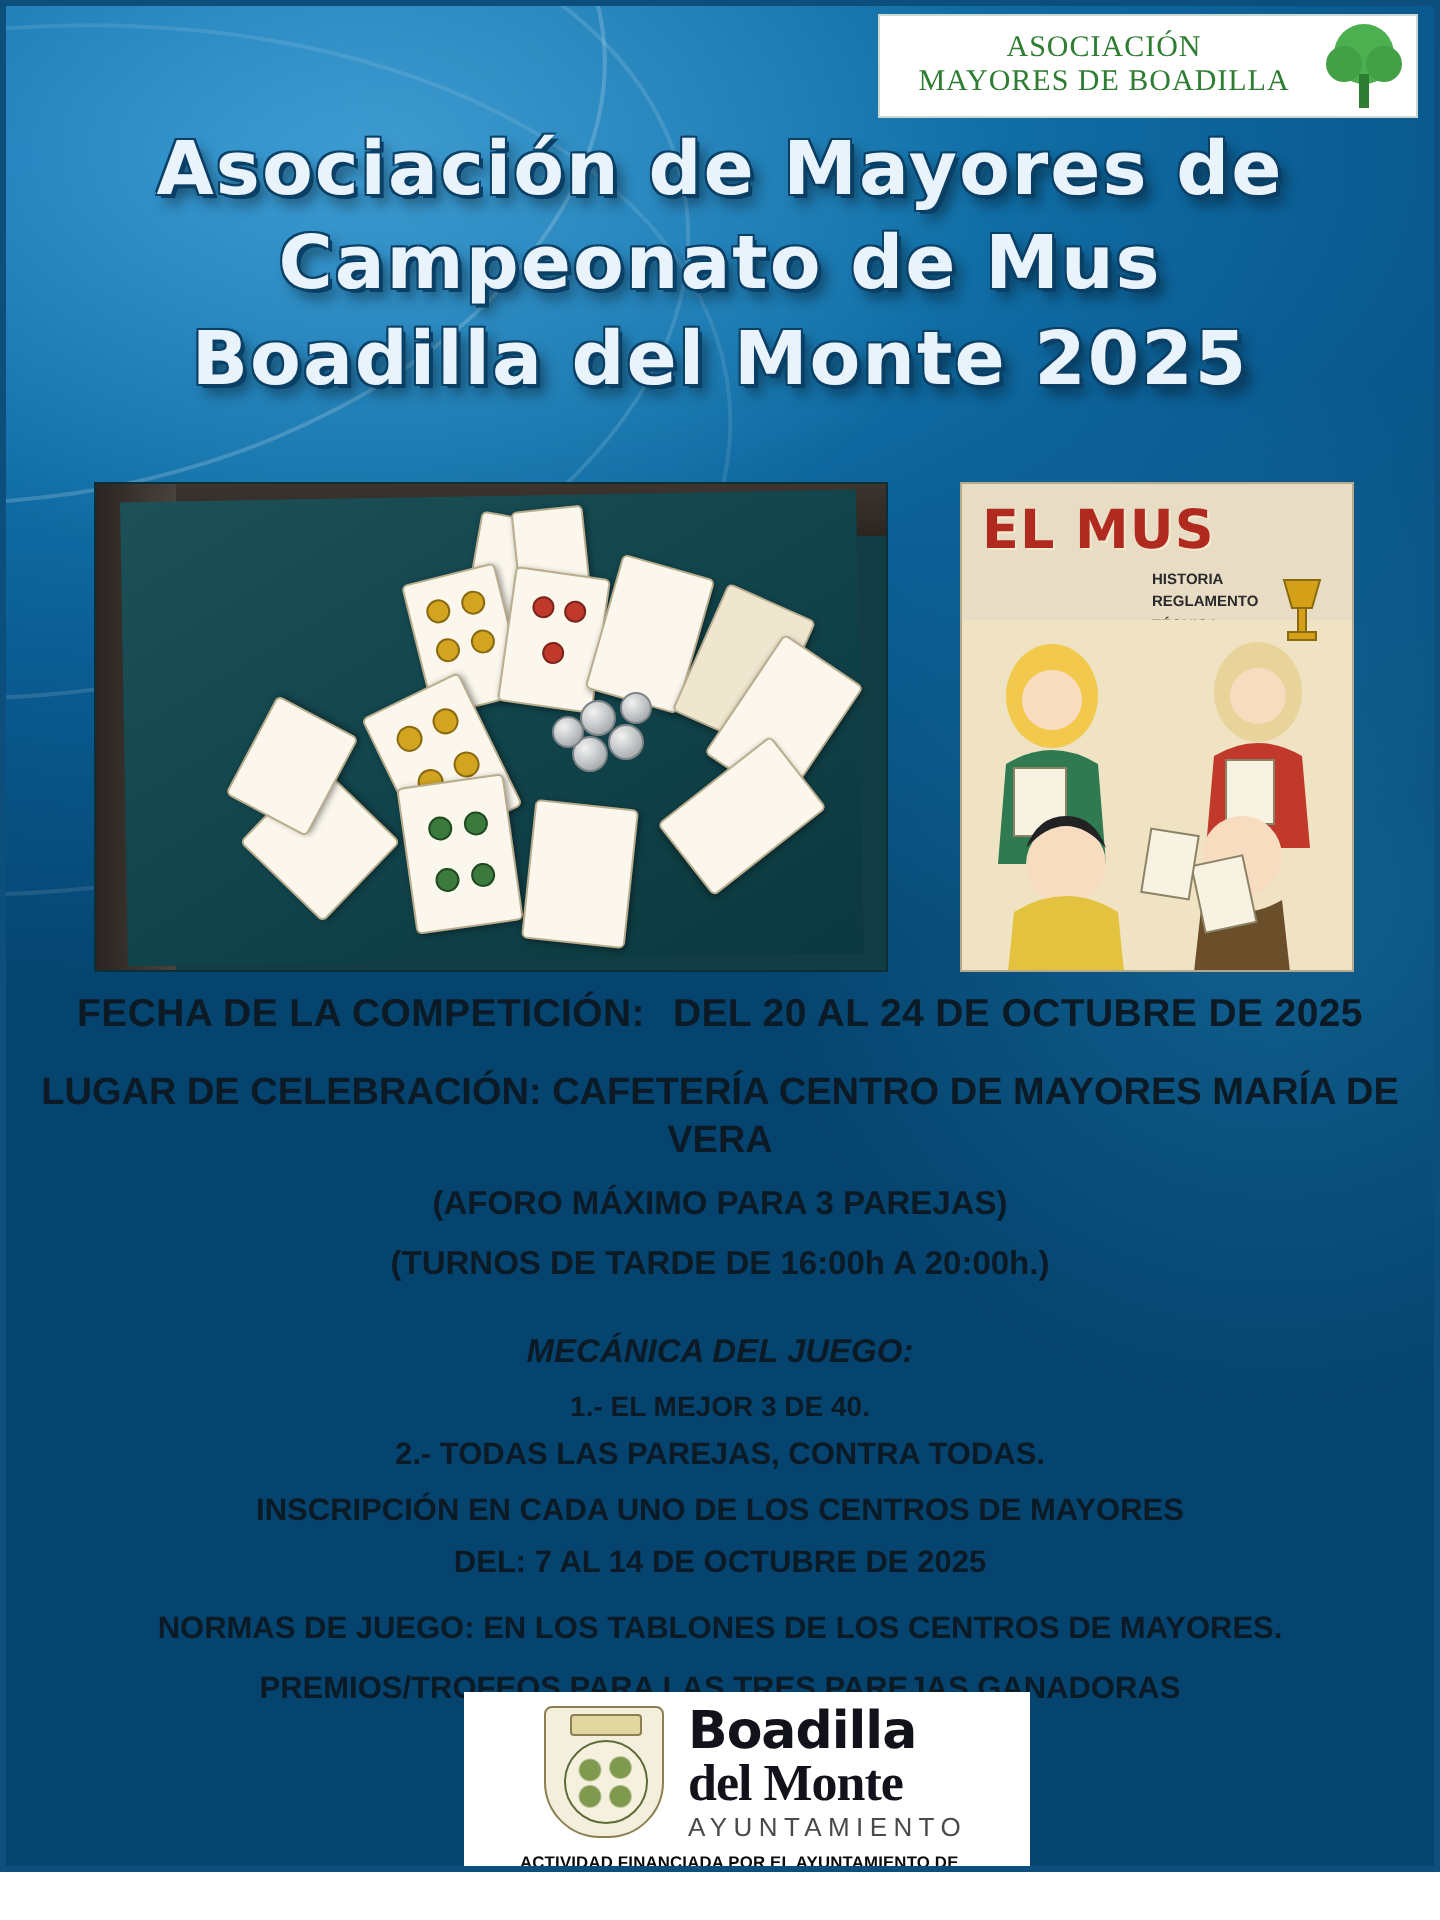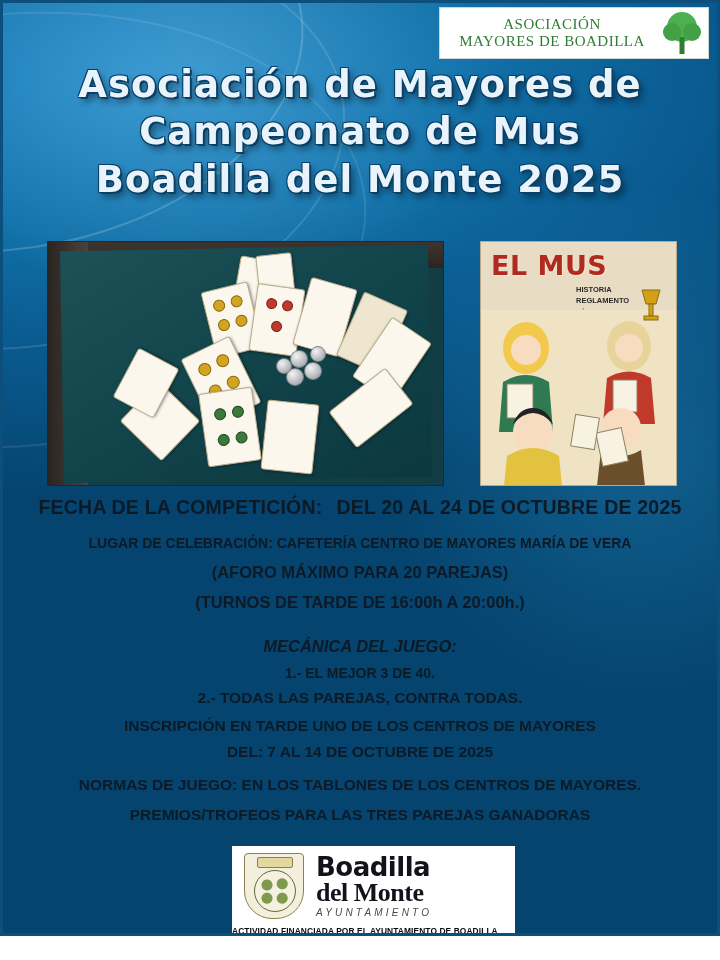--- a/index.html
+++ b/index.html
@@ -197,21 +197,21 @@
   .line {
     text-align: center;
     line-height: 1.25;
   }
   .l-fecha {
     font-size: 19.5px;
     margin-bottom: 16px;
     letter-spacing: 0.2px;
   }
   .l-fecha .label { margin-right: 14px; }
-  .l-lugar { font-size: 14px; margin-bottom: 9px; }
+  .l-lugar { font-size: 19px; margin-bottom: 9px; }
   .l-aforo { font-size: 16.5px; margin-bottom: 9px; }
   .l-turnos { font-size: 16.5px; margin-bottom: 24px; }
   .l-mecanica { font-size: 16.5px; margin-bottom: 8px; font-style: italic; }
   .l-m1 { font-size: 14px; margin-bottom: 6px; }
   .l-m2 { font-size: 15.5px; margin-bottom: 8px; }
   .l-insc { font-size: 15.5px; margin-bottom: 7px; }
   .l-del { font-size: 15.5px; margin-bottom: 14px; }
   .l-normas { font-size: 15.5px; margin-bottom: 10px; }
   .l-premios { font-size: 15.5px; }
 
@@ -219,20 +219,21 @@
   .footer-logo {
     position: absolute;
     left: 229px;
     top: 843px;
     width: 283px;
     height: 100px;
     background: #ffffff;
     display: flex;
     flex-direction: column;
     box-sizing: border-box;
+    padding-left: 28px;
   }
   .fl-main {
     flex: 1;
     display: flex;
     align-items: center;
     padding-left: 12px;
   }
   .shield {
     width: 58px; height: 64px;
     flex: 0 0 58px;
@@ -272,25 +273,24 @@
     letter-spacing: -0.5px;
   }
   .fl-words .w2 {
     font-family: Liberation Serif, serif;
     font-weight: bold;
     font-size: 26px;
     color: #12131a;
     letter-spacing: -0.5px;
   }
   .fl-words .w3 {
-    font-size: 10px;
+    font-size: 13px;
     color: #4a4a4a;
     letter-spacing: 3.2px;
     margin-top: 2px;
-    font-style: italic;
   }
   .fl-caption {
     height: 20px;
     font-size: 8.4px;
     font-weight: bold;
     color: #0a0a0a;
     display: flex;
     align-items: center;
     justify-content: center;
     letter-spacing: 0.1px;
@@ -406,26 +406,26 @@
         <rect x="6" y="28" width="14" height="4" fill="#d4a017" stroke="#8a6a10"></rect>
       </svg>
     </div>
   </div>
 
   <div class="body-text">
     <div class="line l-fecha">
       <span class="label">FECHA DE LA COMPETICIÓN:</span><span>DEL 20 AL 24 DE OCTUBRE DE 2025</span>
     </div>
     <div class="line l-lugar">LUGAR DE CELEBRACIÓN: CAFETERÍA CENTRO DE MAYORES MARÍA DE VERA</div>
-    <div class="line l-aforo">(AFORO MÁXIMO PARA 20 PAREJAS)</div>
+    <div class="line l-aforo">(AFORO MÁXIMO PARA 3 PAREJAS)</div>
     <div class="line l-turnos">(TURNOS DE TARDE DE 16:00h A 20:00h.)</div>
     <div class="line l-mecanica">MECÁNICA DEL JUEGO:</div>
     <div class="line l-m1">1.- EL MEJOR 3 DE 40.</div>
     <div class="line l-m2">2.- TODAS LAS PAREJAS, CONTRA TODAS.</div>
-    <div class="line l-insc">INSCRIPCIÓN EN TARDE UNO DE LOS CENTROS DE MAYORES</div>
+    <div class="line l-insc">INSCRIPCIÓN EN CADA UNO DE LOS CENTROS DE MAYORES</div>
     <div class="line l-del">DEL: 7 AL 14 DE OCTUBRE DE 2025</div>
     <div class="line l-normas">NORMAS DE JUEGO:  EN LOS TABLONES DE LOS CENTROS DE MAYORES.</div>
     <div class="line l-premios">PREMIOS/TROFEOS PARA LAS TRES PAREJAS GANADORAS</div>
   </div>
 
   <div class="footer-logo">
     <div class="fl-main">
       <div class="shield">
         <div class="crown"></div>
         <div class="oak"></div>

